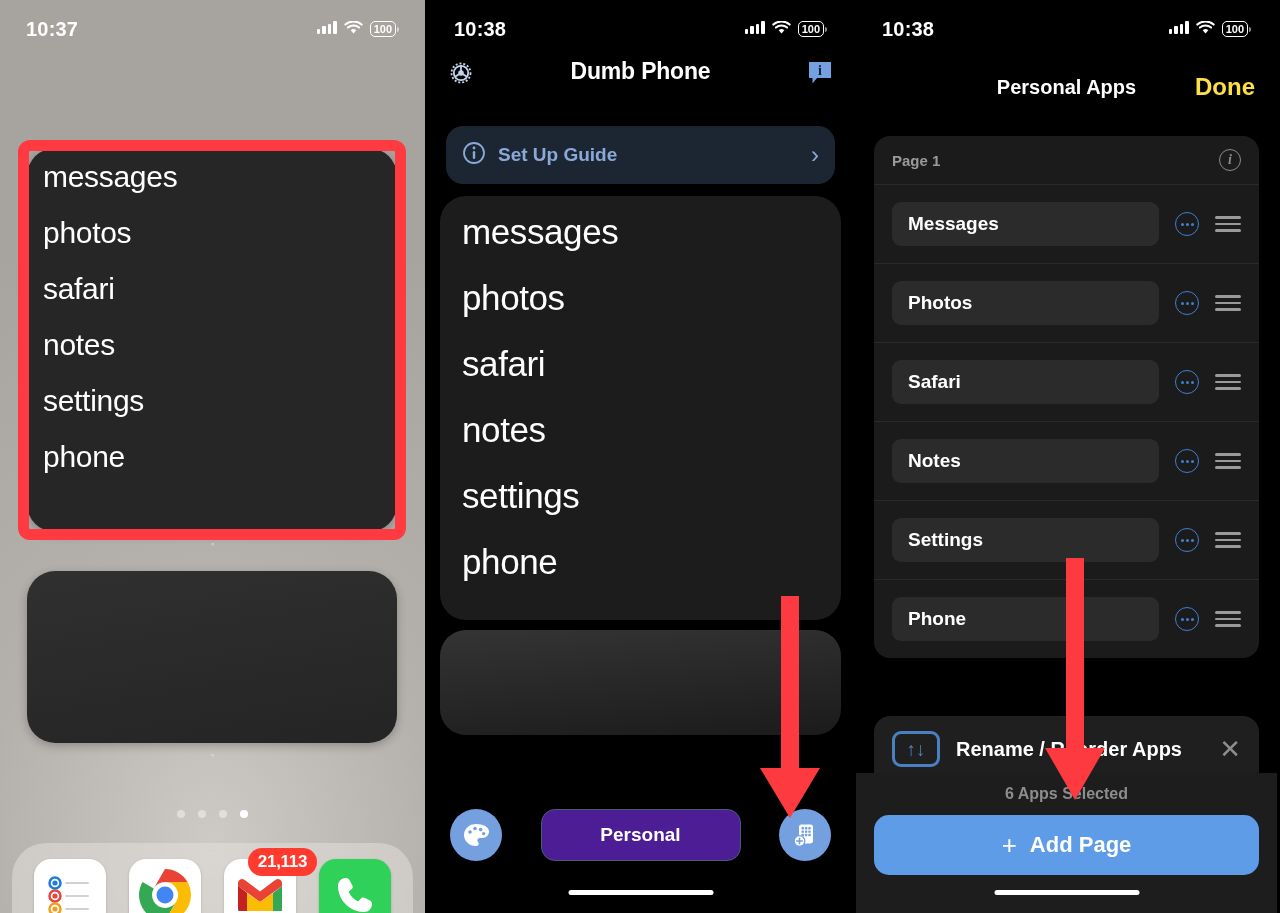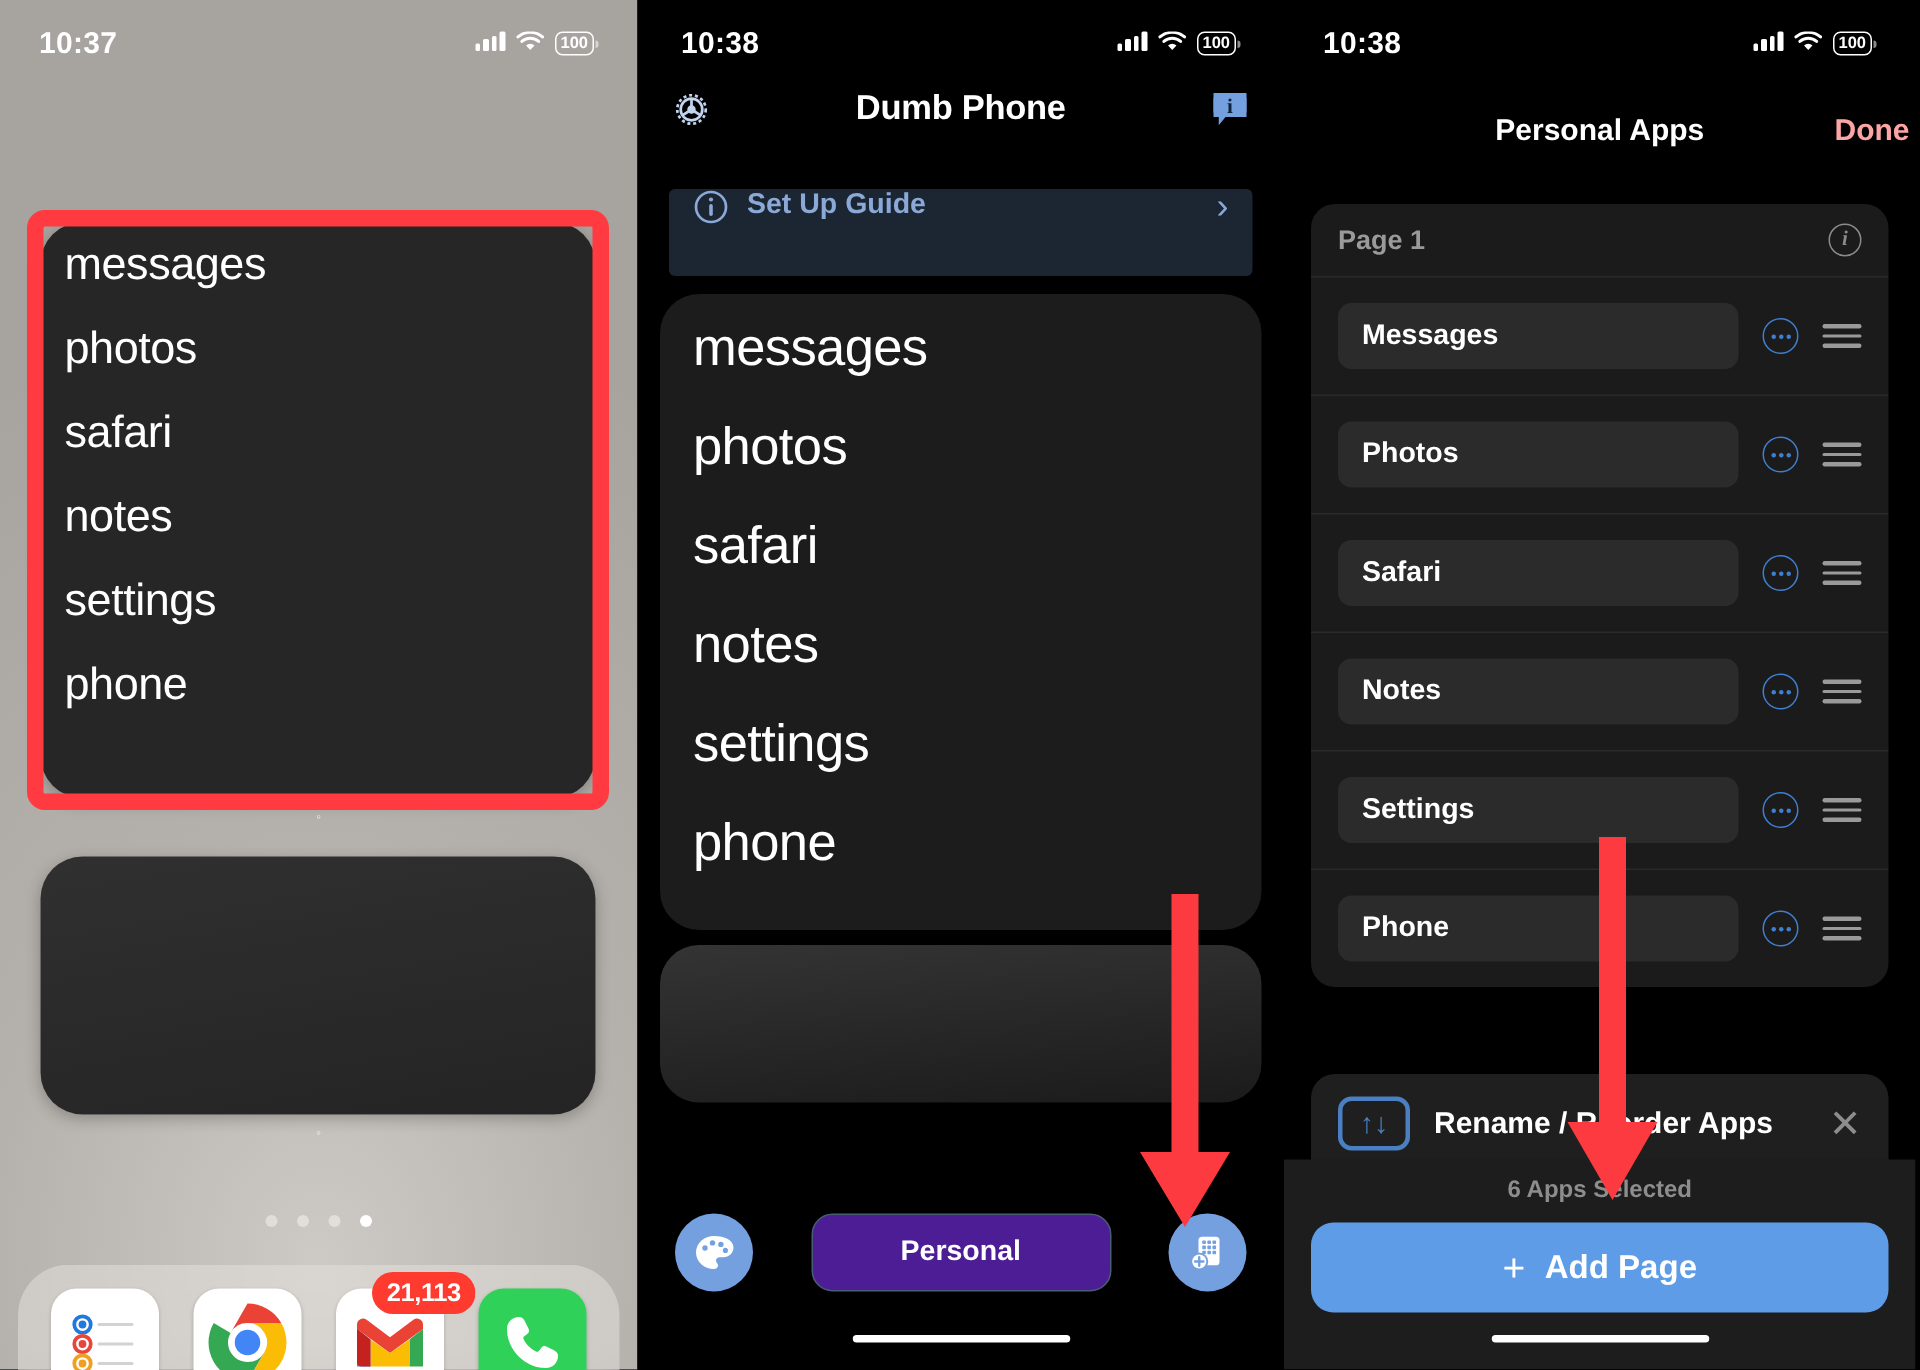--- a/index.html
+++ b/index.html
@@ -65,22 +65,22 @@
              box-shadow:0 1px 3px rgba(0,0,0,.18); }
   .badge { position:absolute; top:-11px; right:-21px; background:#ff3b30; color:#fff;
            font-size:17px; font-weight:600; padding:2px 8px; border-radius:14px;
            border:2px solid #ffffff00; letter-spacing:-.3px; white-space:nowrap; }
 
   
   .p2 .statusbar, .p3 .statusbar { color:#fff; }
   .navbar2 { height:58px; display:flex; justify-content:space-between;
              padding:0 18px; }
   .nav-title { font-size:23px; font-weight:700; color:#fff; letter-spacing:-.2px; }
-  .setup-card { margin:10px 18px 0; height:58px; background:#1c2633; border-radius:4px;
-                display:flex; align-items:flex-start; gap:12px; padding:0 16px; }
+  .setup-card { margin:10px 18px 0; height:58px; background:#1c2633; border-radius:17px;
+                display:flex; align-items:center; gap:12px; padding:0 16px; }
   .setup-label { color:#8aa9d6; font-size:19px; font-weight:600; flex:1; }
   .chev { color:#8aa9d6; font-size:24px; font-weight:300; line-height:1; }
   .big-widget { margin:12px 12px 0; background:#1c1c1c; border-radius:26px;
                 height:424px; padding:18px 0 0 22px; }
   .big-widget li { list-style:none; color:#fff; font-size:35px; font-weight:500;
                    line-height:1.0; margin-bottom:31px; letter-spacing:-.4px; }
   .blank-widget { margin:10px 12px 0; height:105px; border-radius:26px;
                   background:linear-gradient(175deg,#343434 0%,#1b1b1b 100%); }
   .toolbar2 { position:absolute; left:0; right:0; bottom:52px; display:flex;
               align-items:center; justify-content:space-between; padding:0 22px; }
@@ -89,25 +89,25 @@
   .pill-btn { width:200px; height:52px; border-radius:14px; background:#4c1d95;
               border:1px solid #4a5c74; display:flex; align-items:center;
               justify-content:center; color:#fff; font-size:19px; font-weight:600; }
   .homebar { position:absolute; bottom:18px; left:50%; transform:translateX(-50%);
              width:145px; height:5px; border-radius:3px; background:#fff; }
 
   
   .navbar3 { height:58px; display:flex; align-items:center; justify-content:center;
              position:relative; }
   .nav-title3 { font-size:20px; font-weight:700; color:#fff; }
-  .done-btn { position:absolute; right:4px; color:#fca5a5; font-size:20px; font-weight:600; }
+  .done-btn { position:absolute; right:22px; color:#fde047; font-size:24px; font-weight:600; }
   .list-card { margin:20px 18px 0; background:#1b1b1b; border-radius:16px; overflow:hidden; }
   .page-head { height:48px; display:flex; align-items:center; justify-content:space-between;
                padding:0 18px; }
-  .page-label { color:#9a9a9a; font-size:18px; font-weight:600; }
+  .page-label { color:#9a9a9a; font-size:15px; font-weight:600; }
   .i-circle { width:22px; height:22px; border-radius:50%; border:1.6px solid #8b8b8b;
               color:#8b8b8b; font-size:14px; font-style:italic; font-weight:700;
               display:flex; align-items:center; justify-content:center;
               font-family:"Liberation Serif", serif; }
   .approw { height:79px; display:flex; align-items:center; padding:0 18px; gap:16px;
             border-top:1px solid #2a2a2a; }
   .approw:first-of-type { border-top:none; }
   .app-field { flex:1; height:44px; background:#2b2b2b; border-radius:9px;
                display:flex; align-items:center; padding:0 16px;
                color:#fff; font-size:19px; font-weight:600; }

